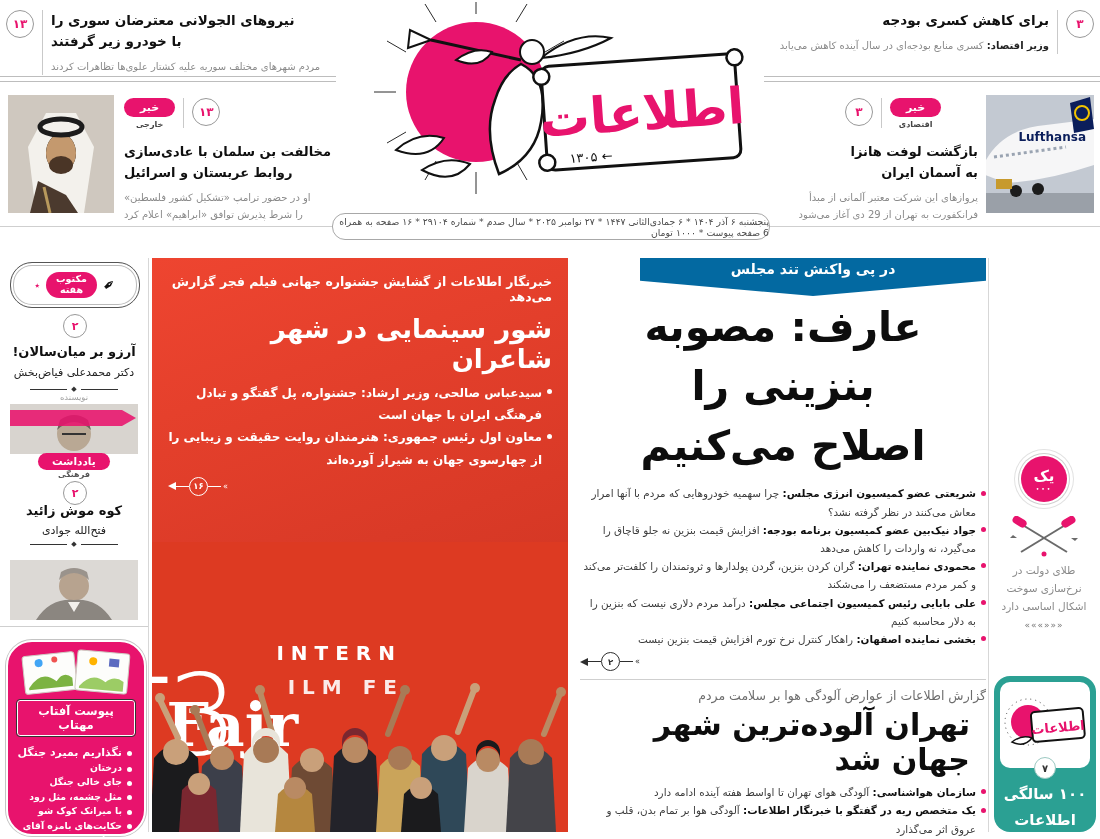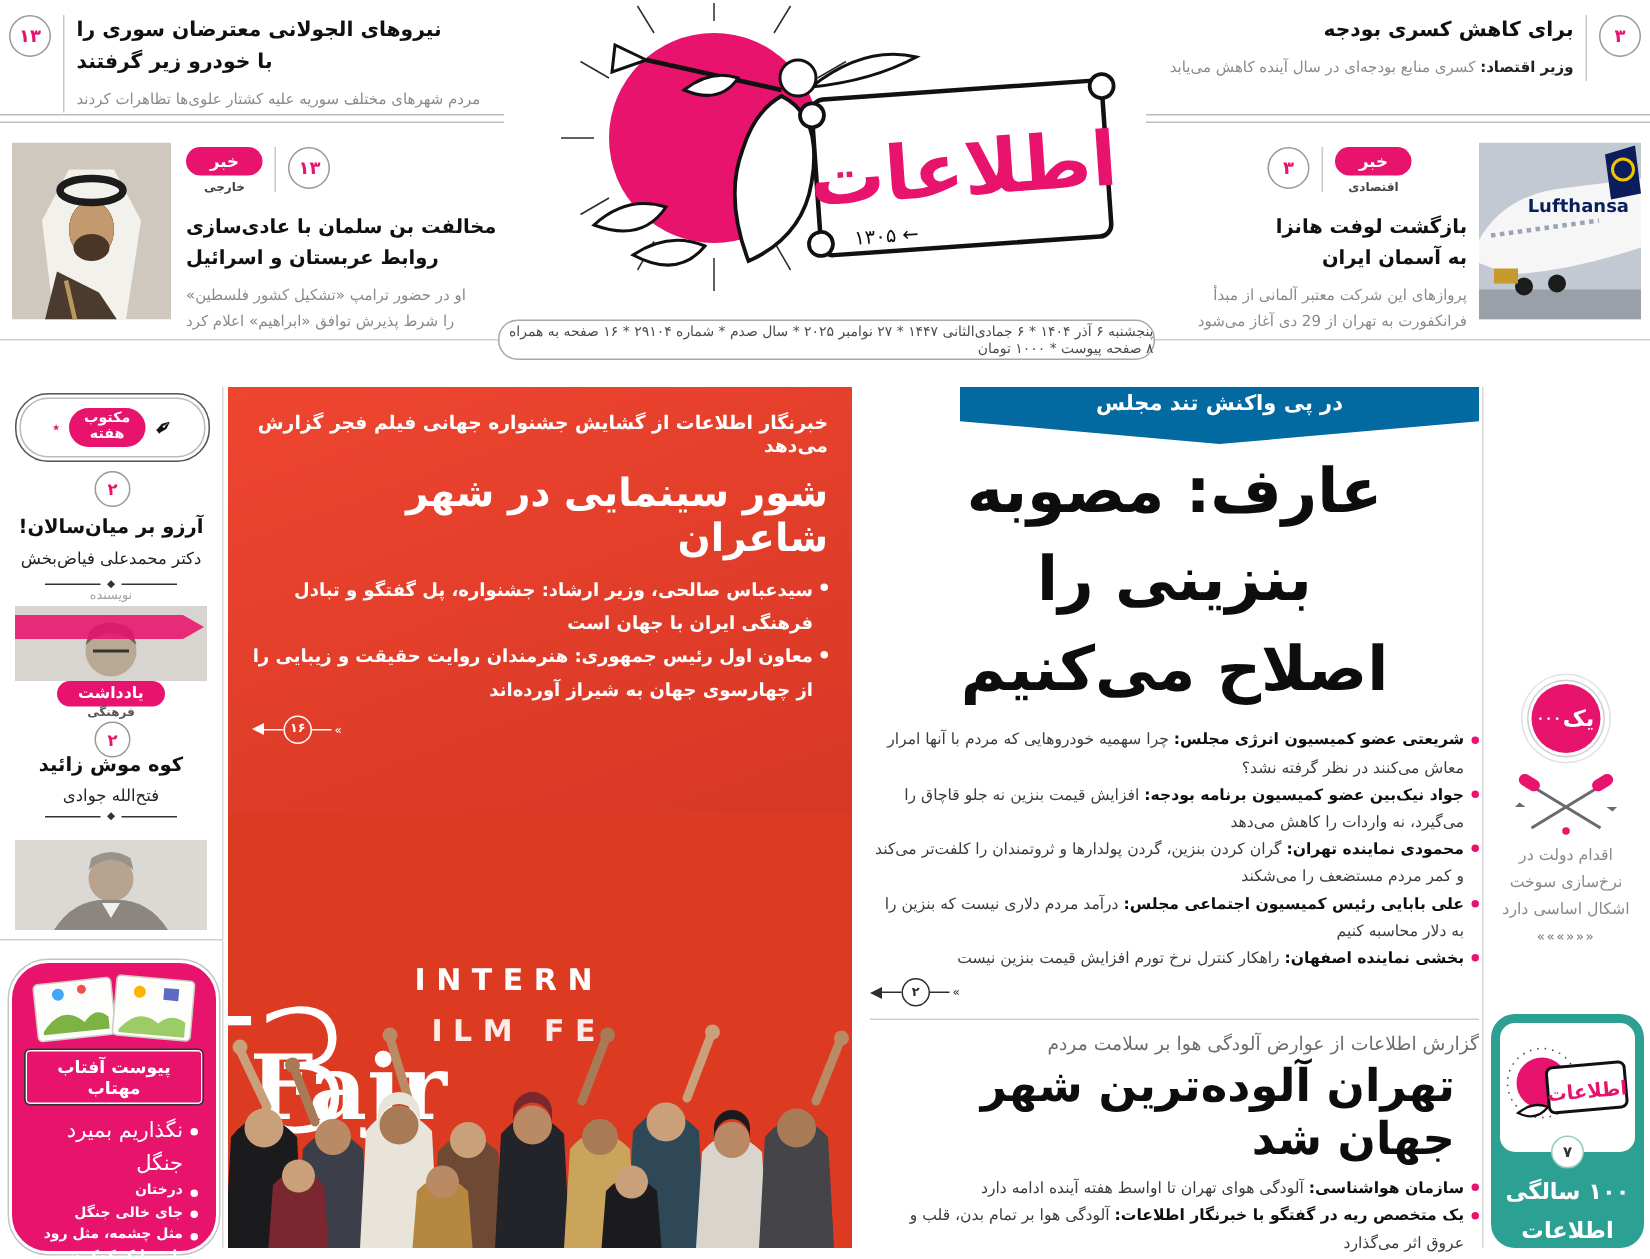--- a/index.html
+++ b/index.html
@@ -171,21 +171,21 @@
         <circle cx="402" cy="64" r="8" fill="#fff" stroke="#111" stroke-width="2.5"></circle>
         <text x="306" y="130" text-anchor="middle" font-size="50" font-weight="bold" fill="#e8136d" font-family="DejaVu Sans,sans-serif" data-name="masthead-title-text">اطلاعات</text>
         <text x="252" y="158" text-anchor="middle" font-size="13" fill="#111" font-family="DejaVu Sans,sans-serif" data-name="masthead-year">۱۳۰۵ ←</text>
       </g>
     </svg>
   </div>
 
   <div class="abs hline" style="left:0;top:226px;width:332px;" data-name="rule"></div>
   <div class="abs hline" style="left:768px;top:226px;width:332px;" data-name="rule"></div>
   <div class="abs rtl" style="left:332px;top:213px;width:436px;height:25px;border:1px solid #a8a8a8;border-radius:13px;
-       display:flex;align-items:center;justify-content:center;font-size:9.3px;color:#4a4a4a;background:#fff;" data-name="dateline">پنجشنبه ۶ آذر ۱۴۰۴ * ۶ جمادی‌الثانی ۱۴۴۷ * ۲۷ نوامبر ۲۰۲۵ * سال صدم * شماره ۲۹۱۰۴ * ۱۶ صفحه به همراه ۸ صفحه پیوست * ۱۰۰۰ تومان</div>
+       display:flex;align-items:center;justify-content:center;font-size:9.3px;color:#4a4a4a;background:#fff;" data-name="dateline">پنجشنبه ۶ آذر ۱۴۰۴ * ۶ جمادی‌الثانی ۱۴۴۷ * ۲۷ نوامبر ۲۰۲۵ * سال صدم * شماره ۲۹۱۰۴ * ۱۶ صفحه به همراه 6 صفحه پیوست * ۱۰۰۰ تومان</div>
 
   <div class="abs vline" style="left:148px;top:258px;height:574px;" data-name="column-rule"></div>
   <div class="abs vline" style="left:988px;top:258px;height:574px;" data-name="column-rule"></div>
 
   <div class="abs" style="left:10px;top:262px;width:128px;height:44px;border:1px solid #555;border-radius:22px;
        display:flex;align-items:center;justify-content:center;gap:6px;direction:rtl;box-shadow:inset 0 0 0 2px #fff,inset 0 0 0 3px #bbb;" data-name="maktoob-badge">
     <span style="font-size:15px;transform:rotate(-40deg);" data-name="pen-icon">✒</span>
     <span style="background:#e8136d;color:#fff;border-radius:14px;padding:2px 10px;display:flex;flex-direction:column;align-items:center;line-height:1.15;">
       <span style="font-size:9.5px;font-weight:bold;" data-name="badge-text">مکتوب</span>
       <span style="font-size:9.5px;font-weight:bold;" data-name="badge-text">هفته</span>
@@ -247,21 +247,21 @@
       <g transform="rotate(5 92 30)">
           <rect x="66" y="6" width="52" height="40" rx="3" fill="#fdfdfb" stroke="#cfcac2"></rect>
         <path d="M70,42 q12,-16 26,-6 q8,-8 18,-2 l0,10 l-44,0z" fill="#9ccc65"></path>
         <circle cx="82" cy="16" r="4" fill="#ffb300"></circle>
           <rect x="98" y="12" width="10" height="8" fill="#5c6bc0"></rect>
         </g>
     </svg>
     <div class="rtl" style="margin:2px auto 0;width:112px;text-align:center;border:1.5px solid #fff;outline:1px solid #333;
          border-radius:3px;padding:3px 2px;color:#fff;font-weight:bold;font-size:11.5px;" data-name="payvast-title">پیوست آفتاب مهتاب</div>
     <ul class="bl" style="margin:8px 12px 0 8px;">
-      <li style="color:#fff;font-weight:normal;font-size:14px;line-height:1.55;" data-name="payvast-item">نگذاریم بمیرد جنگل</li>
+      <li style="color:#fff;font-weight:bold;font-size:11px;line-height:1.55;" data-name="payvast-item">نگذاریم بمیرد جنگل</li>
       <li style="color:#fff;font-weight:bold;font-size:9.3px;line-height:1.55;" data-name="payvast-item">درختان</li>
       <li style="color:#fff;font-weight:bold;font-size:9.3px;line-height:1.55;" data-name="payvast-item">جای خالی جنگل</li>
       <li style="color:#fff;font-weight:bold;font-size:9.3px;line-height:1.55;" data-name="payvast-item">مثل چشمه، مثل رود</li>
       <li style="color:#fff;font-weight:bold;font-size:9.3px;line-height:1.55;" data-name="payvast-item">با میرانک کوک شو</li>
       <li style="color:#fff;font-weight:bold;font-size:9.3px;line-height:1.55;" data-name="payvast-item">حکایت‌های بامزه آقای توبیاس</li>
     </ul>
   </div>
   <style>.bl li[data-name="payvast-item"]::before{background:#fff;}</style>
 
   <div class="abs rtl" style="left:152px;top:258px;width:416px;height:574px;
@@ -376,34 +376,34 @@
         <li data-name="article-bullet"> </li>
       </ul>
 
     </div>
 
   </div>
 
   <div class="abs rtl" style="left:992px;top:258px;width:104px;display:flex;flex-direction:column;align-items:center;" data-name="right-rail">
     <div style="margin-top:198px;width:46px;height:46px;border-radius:50%;background:#e8136d;
          box-shadow:0 0 0 2px #fff,0 0 0 3px #cfcfcf,0 0 0 6px #fff,0 0 0 7px #e2e2e2;
-         display:flex;flex-direction:row;align-items:center;justify-content:center;color:#fff;" data-name="yek-badge">
+         display:flex;flex-direction:column;align-items:center;justify-content:center;color:#fff;" data-name="yek-badge">
       <span style="font-size:15px;font-weight:bold;" data-name="badge-text">یک</span>
       <span style="font-size:6px;letter-spacing:2px;">•••</span>
     </div>
     <svg width="70" height="44" viewBox="0 0 70 44" style="margin-top:14px;" data-name="crossed-arrows-ornament">
       <line x1="12" y1="36" x2="58" y2="8" stroke="#6a6a6a" stroke-width="2"></line>
       <line x1="12" y1="8" x2="58" y2="36" stroke="#6a6a6a" stroke-width="2"></line>
       <rect x="52" y="2" width="15" height="8" rx="4" fill="#e8136d" transform="rotate(-31 59 6)"></rect>
       <rect x="3" y="2" width="15" height="8" rx="4" fill="#e8136d" transform="rotate(31 11 6)"></rect>
       <polygon points="8,22 1,22 4,19" fill="#6a6a6a"></polygon>
         <polygon points="62,22 69,22 66,25" fill="#6a6a6a"></polygon>
       <circle cx="35" cy="38" r="2.5" fill="#e8136d"></circle>
     </svg>
-    <div style="margin-top:2px;text-align:center;font-size:10.5px;color:#8a8a8a;line-height:1.7;width:100px;" data-name="quote-text">اقدام دولت در نرخ‌سازی سوخت اشکال اساسی دارد</div>
+    <div style="margin-top:2px;text-align:center;font-size:10.5px;color:#8a8a8a;line-height:1.7;width:100px;" data-name="quote-text">طلای دولت در نرخ‌سازی سوخت اشکال اساسی دارد</div>
     <div style="margin-top:4px;font-size:9px;color:#777;letter-spacing:1px;" data-name="ornament">«««»»»</div>
   </div>
 
   <div class="abs" style="left:994px;top:676px;width:102px;height:156px;background:#2ba093;border-radius:16px;" data-name="centennial-box">
     <div style="position:relative;margin:6px;height:86px;background:#fff;border-radius:10px;display:flex;align-items:center;justify-content:center;" data-name="centennial-logo-card">
       <svg width="86" height="62" viewBox="0 0 86 62" data-name="mini-masthead-logo">
         <circle cx="26" cy="28" r="17" fill="#e8136d"></circle>
         <circle cx="26" cy="28" r="23" fill="none" stroke="#444" stroke-width="1" stroke-dasharray="1 4"></circle>
         <g transform="rotate(-5 55 33)">
           <rect x="30" y="16" width="52" height="30" rx="4" fill="#fff" stroke="#111" stroke-width="2"></rect>

